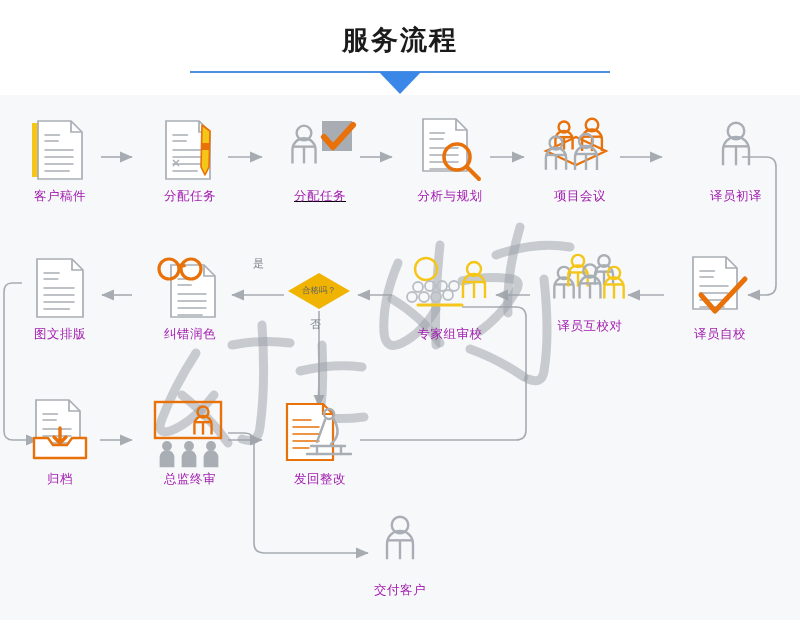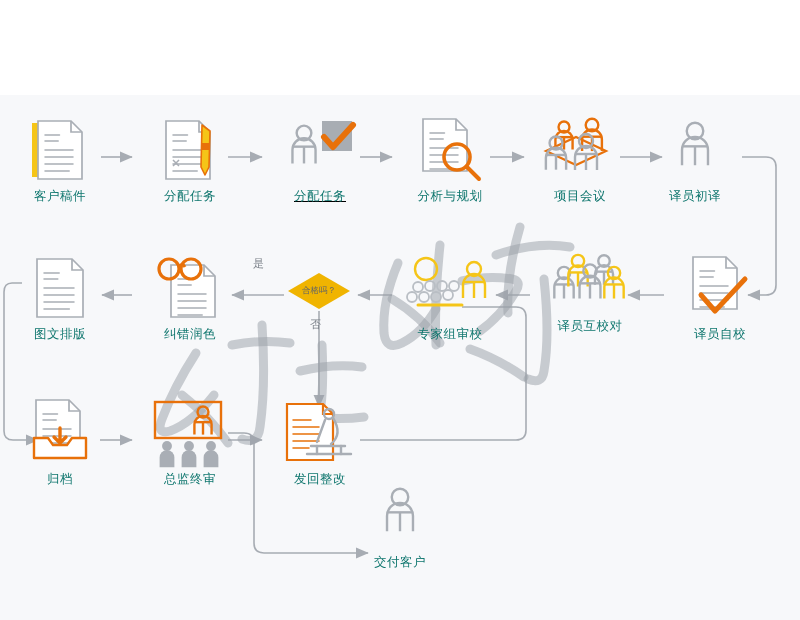--- a/index.html
+++ b/index.html
@@ -27,21 +27,21 @@
 
   
   .panel{position:absolute;left:0;top:95px;width:800px;height:525px;background:#f7f8fa;overflow:hidden;}
   #wires{position:absolute;left:0;top:0;width:800px;height:525px;}
   #watermark{position:absolute;left:0;top:0;width:800px;height:525px;pointer-events:none;}
 
   
   .node{position:absolute;width:104px;text-align:center;}
   .node .art{height:66px;display:flex;align-items:flex-end;justify-content:center;}
   .node .lbl{
-    margin-top:5px;font-size:12.5px;color:#0f766e;white-space:nowrap;
+    margin-top:5px;font-size:12.5px;color:#a21caf;white-space:nowrap;
     letter-spacing:.5px;
   }
   .diamond-label{
     position:absolute;font-size:11px;color:#7c828a;white-space:nowrap;
   }
   .dia{
     position:absolute;width:62px;height:36px;
   }
   .dia .shape{
     position:absolute;left:0;top:0;width:100%;height:100%;
@@ -53,20 +53,25 @@
     display:flex;align-items:center;justify-content:center;
     font-size:8.5px;color:#5f6369;white-space:nowrap;text-align:right;
   }
   svg{display:block;overflow:visible;}
 </style>
 </head>
 <body>
 
 <div id="stage">
 
+  <div class="header">
+    <div class="title">服务流程</div>
+    <div class="rule"></div>
+    <div class="tri"></div>
+  </div>
 
   <div class="panel">
 
     <svg id="wires" viewBox="0 0 800 525">
       <defs>
         <marker id="ah" markerWidth="9" markerHeight="9" refX="7.5" refY="4" orient="auto">
           <path d="M0,0.6 L8,4 L0,7.4 Z" fill="#a7acb3"></path>
         </marker>
       </defs>
       <g fill="none" stroke="#a7acb3" stroke-width="1.6" marker-end="url(#ah)">
@@ -226,21 +231,21 @@
       <g fill="none" stroke="#a9aeb5" stroke-width="2.4" stroke-linejoin="round">
     <circle cx="52" cy="24" r="7"></circle>
     <path d="M41,53 v-13 a11,11 0 0 1 22,0 v13"></path>
     <path d="M41,37 h22"></path>
     <path d="M52,37 v16"></path>
   </g>
     </svg>
           </div>
           <div class="lbl">项目会议</div>
         </div>
-        <div class="node" style="left: 643px; top: 22px;">
+        <div class="node" style="left: 684px; top: 22px;">
           <div class="art">
             <svg width="60" height="66">
               <g fill="none" stroke="#a9aeb5" stroke-width="2.4" stroke-linejoin="round">
     <circle cx="30" cy="14" r="8.26"></circle>
     <path d="M17.020000000000003,48.22 v-15.34 a12.979999999999999,12.979999999999999 0 0 1 25.959999999999997,0 v15.34"></path>
     <path d="M17.020000000000003,29.34 h25.959999999999997"></path>
     <path d="M30,29.34 v18.88"></path>
   </g>
             </svg>
           </div>
@@ -427,21 +432,21 @@
         <path d="M48,20 l-8,22"></path>
                 <path d="M56,18 q10,16 -2,26"></path>
         <path d="M34,46 h34"></path>
                 <path d="M30,54 h44"></path>
                 <path d="M40,46 v8 M64,46 v8"></path>
       </g>
     </svg>
           </div>
           <div class="lbl">发回整改</div>
         </div>
-        <div class="node" style="left: 348px; top: 388px; font-family: Liberation Mono, monospace;">
+        <div class="node" style="left: 348px; top: 416px; font-family: Liberation Mono, monospace;">
           <div class="art">
             <svg width="60" height="66">
               <g fill="none" stroke="#a9aeb5" stroke-width="2.4" stroke-linejoin="round">
     <circle cx="30" cy="14" r="8.26"></circle>
     <path d="M17.020000000000003,48.22 v-15.34 a12.979999999999999,12.979999999999999 0 0 1 25.959999999999997,0 v15.34"></path>
     <path d="M17.020000000000003,29.34 h25.959999999999997"></path>
     <path d="M30,29.34 v18.88"></path>
   </g>
             </svg>
           </div>

